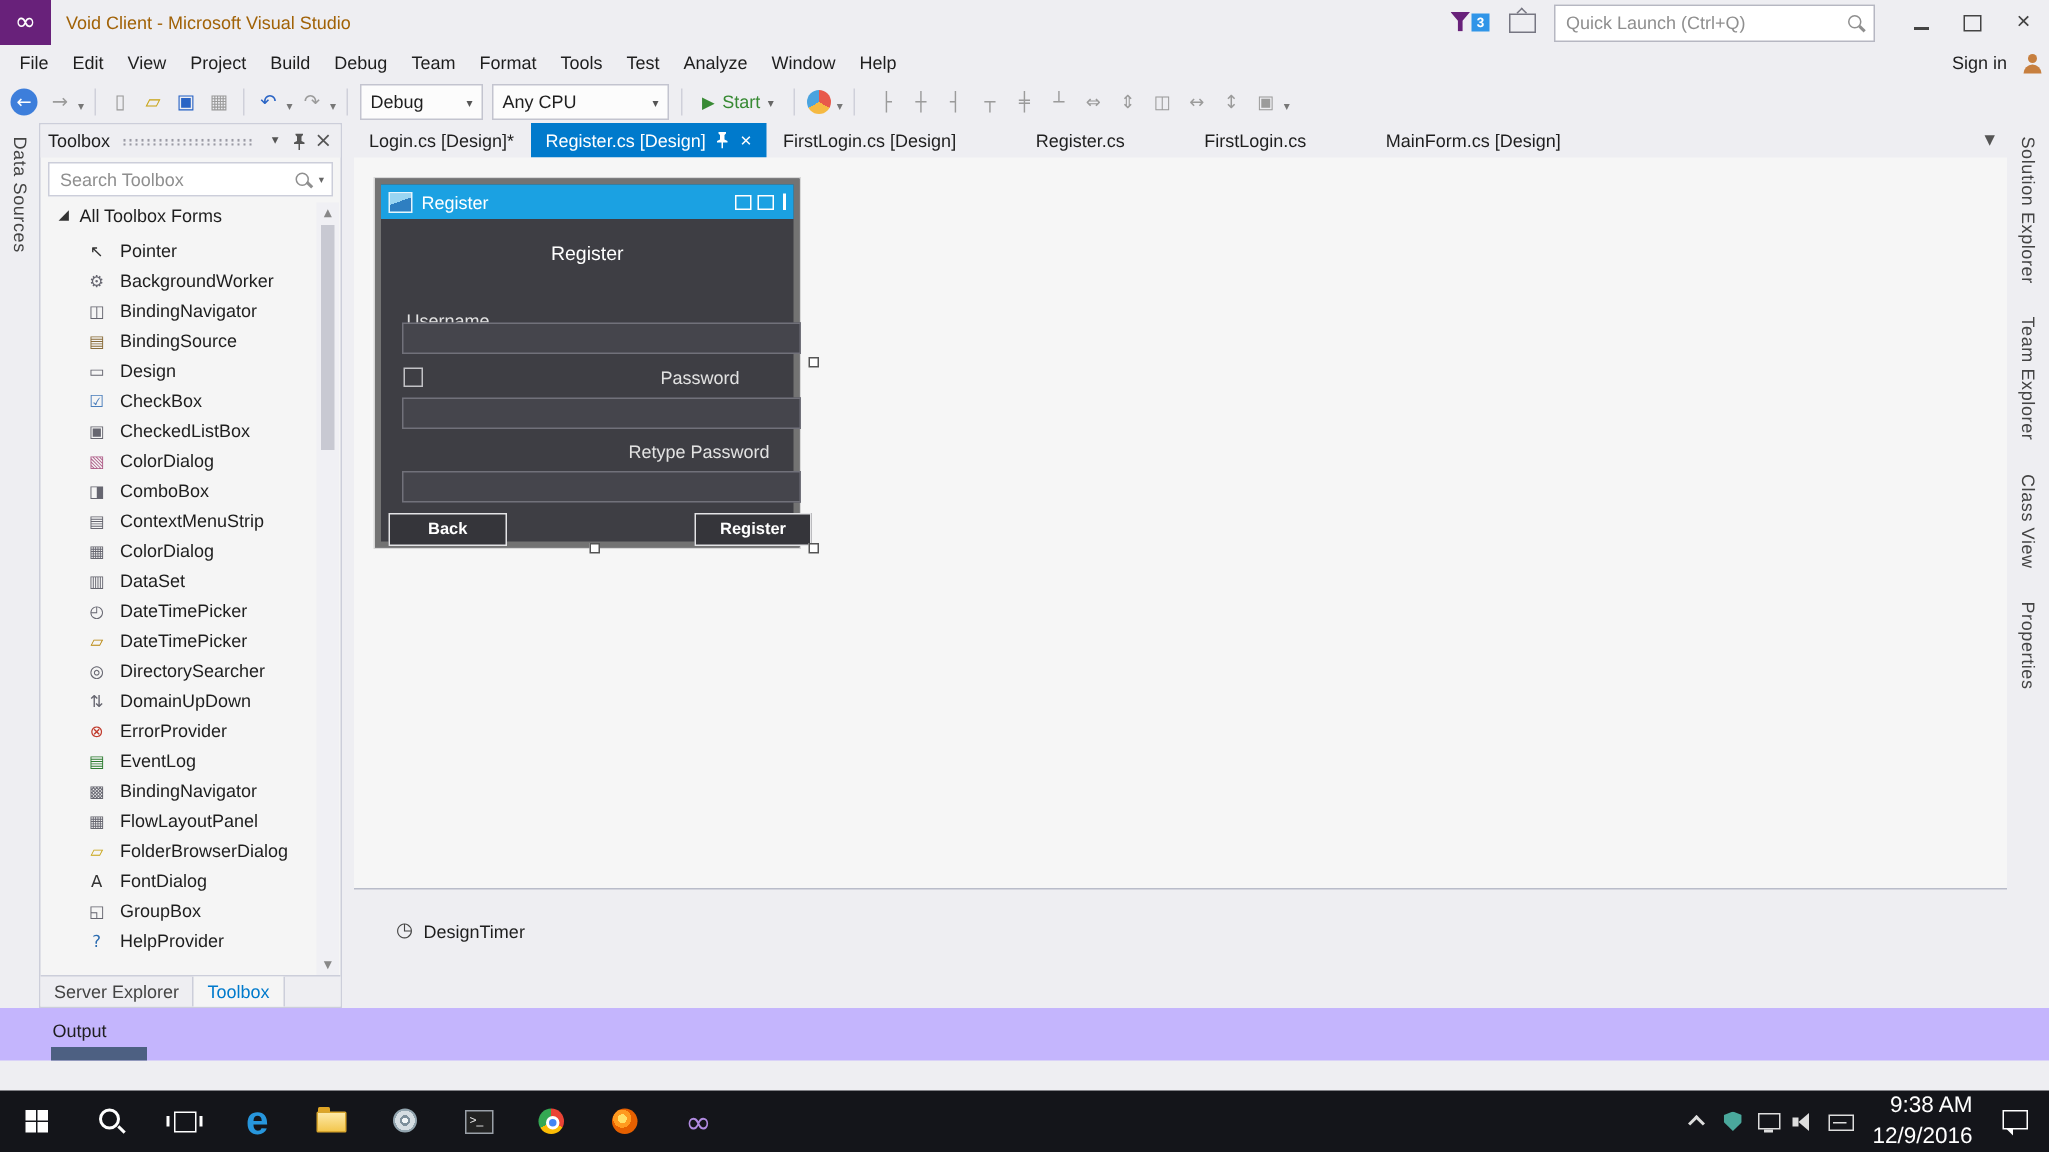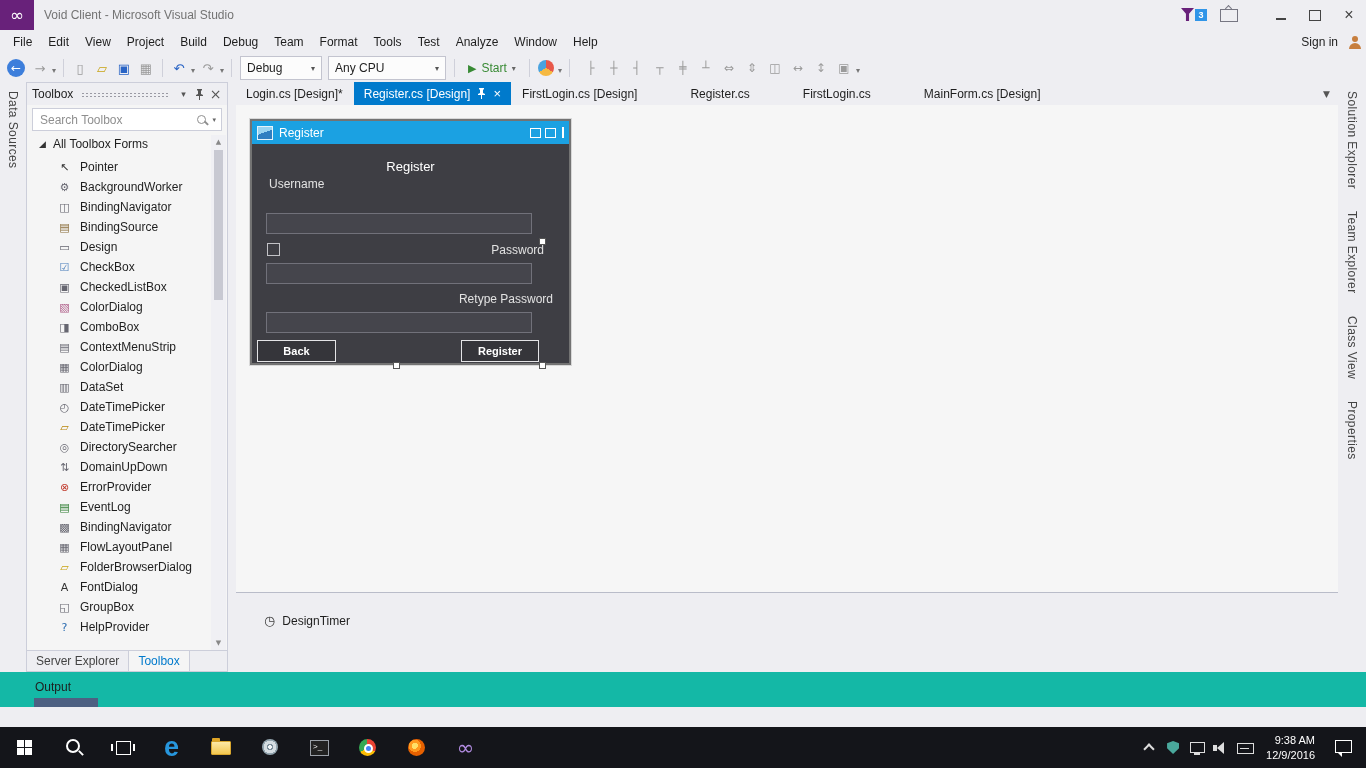--- a/index.html
+++ b/index.html
@@ -2,21 +2,21 @@
 <html><head>
 <meta charset="utf-8">
 <style>
   html,body{margin:0;padding:0}
   body{font-family:"Liberation Sans",sans-serif;font-size:12px;color:#1e1e1e;background:#333}
   .screen{position:relative;width:1366px;height:768px;background:#eeeef2;overflow:hidden}
 
   
   .titlebar{position:absolute;left:0;top:0;width:100%;height:30px;display:flex;align-items:center}
   .vs-logo{width:34px;height:30px;background:#68217a;color:#fff;font-size:17px;display:flex;align-items:center;justify-content:center;font-family:"DejaVu Sans",sans-serif}
-  .title-text{margin-left:10px;color:#737373}
+  .title-text{margin-left:10px;color:#a16207}
   .titlebar-right{margin-left:auto;display:flex;align-items:center;height:100%}
   .notif{position:relative;width:28px;height:20px;cursor:pointer}
   .funnel{position:absolute;left:1px;top:3px;width:13px;height:13px;background:#68217a;clip-path:polygon(0 0,100% 0,62% 45%,62% 100%,38% 100%,38% 45%)}
   .badge{position:absolute;right:1px;top:4px;width:12px;height:12px;background:#3095e8;color:#fff;font-size:9px;font-weight:bold;font-style:normal;display:flex;align-items:center;justify-content:center}
   .feedback{width:16px;height:11px;border:1px solid #767682;margin:0 12px;position:relative}
   .feedback::after{content:"";position:absolute;left:5px;top:-4px;width:4px;height:4px;border-left:1px solid #767682;border-top:1px solid #767682;transform:rotate(45deg)}
   .quick-launch{width:202px;height:23px;background:#fff;border:1px solid #b6b7c2;display:flex;align-items:center;padding:0 5px}
   .quick-launch input{border:0;outline:0;flex:1;font:inherit;font-size:12px;color:#333;background:transparent;min-width:0}
   .quick-launch input::placeholder{color:#8f8f8f}
   .mag{position:relative;width:14px;height:14px;flex:none}
@@ -94,48 +94,48 @@
   .tab .tab-pin,.tab .tab-close{display:none}
   .tab.active .tab-pin{display:block}
   .tab.active .tab-close{display:flex;font-size:13px;line-height:1;cursor:pointer}
   .tabs-overflow{order:99;margin-left:auto;align-self:center;color:#555;font-size:9px;padding-right:8px;cursor:pointer;font-family:"DejaVu Sans",sans-serif}
   .design-surface{position:absolute;left:0;top:23px;width:100%;height:488px;background:#f6f6f6}
   .component-tray{position:absolute;left:0;bottom:0;width:100%;height:79px;background:#eeeef2;border-top:1px solid #b9bcc9}
   .tray-item{display:flex;align-items:center;gap:7px;padding:20px 0 0 28px}
   .clock{font-size:13px;color:#444;font-family:"DejaVu Sans",sans-serif}
 
   
-  .vs-form{position:absolute;left:14px;top:14px;width:321px;height:246px;background:#3e3e44;border:2px solid #737373;box-sizing:border-box;box-shadow:0 0 0 1px rgba(0,0,0,.12)}
+  .vs-form{position:absolute;left:14px;top:14px;width:283px;height:246px;background:#3e3e44;border:4px solid #737373;box-sizing:border-box;box-shadow:0 0 0 1px rgba(0,0,0,.12)}
   .form-titlebar{position:absolute;left:0;top:0;width:100%;height:23px;background:#1ba1e2;display:flex;align-items:center;padding:0 5px;gap:6px;box-sizing:border-box}
   .form-icon{width:14px;height:12px;background:linear-gradient(160deg,#9ad5f2 0 45%,#2f7fc1 45%);border:1px solid #e6f4fb;flex:none}
   .form-title{color:#fff}
   .form-ctrls{margin-left:auto;display:flex;align-items:center;gap:4px}
   .fc-box{width:9px;height:8px;border:1px solid #fff}
   .fc-bar{width:2px;height:11px;background:#fff;margin-left:2px}
   .form-heading{position:absolute;left:0;top:38px;width:100%;text-align:center;color:#fff;font-size:13px}
   .form-label{position:absolute;color:#e2e2e2}
-  .lbl-user{left:17px;top:56px}
-  .lbl-pass{right:25px;top:122px}
+  .lbl-user{left:17px;top:84px}
+  .lbl-pass{right:36px;top:122px}
   .lbl-retype{right:16px;top:171px}
   .form-input{position:absolute;left:14px;width:266px;height:21px;background:#45454c;border:1px solid #71717a;color:#eee;padding:0 4px;font:inherit;box-sizing:border-box}
   .in-user{top:92px}.in-pass{top:142px}.in-retype{top:191px}
   .form-check{position:absolute;left:15px;top:122px;width:13px;height:13px;border:1px solid #c2c2c6;background:#3e3e44;cursor:pointer;box-sizing:border-box}
   .form-btn{position:absolute;top:219px;height:22px;background:#35353a;border:1px solid #e4e4e6;color:#fff;font-family:"Liberation Sans",sans-serif;font-size:11px;font-weight:bold;cursor:pointer}
   .btn-back{left:5px;width:79px}
   .btn-register{left:209px;width:78px}
   .handle{position:absolute;width:7px;height:7px;background:#fff;border:1px solid #555;box-sizing:border-box}
   .h-right{left:303px;top:133px}
   .h-bottom{left:157px;top:257px}
   .h-corner{left:303px;top:257px}
 
   
   .right-strip{position:absolute;right:0;top:82px;width:28px;height:590px;display:flex;flex-direction:column;align-items:center;gap:22px;padding-top:9px}
 
   
-  .output-bar{position:absolute;left:0;top:672px;width:100%;height:35px;background:#14b8a6}
+  .output-bar{position:absolute;left:0;top:672px;width:100%;height:35px;background:#c4b5fd}
   .output-label{position:absolute;left:35px;top:8px}
   .output-stub{position:absolute;left:34px;bottom:0;width:64px;height:9px;background:#4d6082}
 
   
   .statusbar{position:absolute;left:0;top:707px;width:100%;height:20px;background:#007acc;color:#fff;display:flex;align-items:center;padding-left:8px;box-sizing:border-box}
   .publish{margin-left:auto;display:flex;align-items:center;gap:5px;padding:0 12px;cursor:pointer}
   .pub-arrow{font-size:12px;font-family:"DejaVu Sans",sans-serif}
   .pub-caret{font-size:8px;font-family:"DejaVu Sans",sans-serif}
 
   
@@ -163,41 +163,45 @@
   .tray-icon{position:relative;width:24px;height:41px;cursor:pointer}
   .tray-icon::before,.tray-icon::after{content:"";position:absolute}
   [data-icon="chevron-up-icon"]::before{left:8px;top:18px;width:6px;height:6px;border-top:2px solid #ddd;border-right:2px solid #ddd;transform:rotate(-45deg)}
   [data-icon="defender-icon"]::before{left:6px;top:14px;width:12px;height:13px;background:#4aa89c;clip-path:polygon(50% 0,100% 18%,100% 55%,50% 100%,0 55%,0 18%)}
   [data-icon="network-icon"]::before{left:5px;top:15px;width:13px;height:9px;border:1px solid #ddd}
   [data-icon="network-icon"]::after{left:9px;top:26px;width:6px;height:2px;background:#ddd}
   [data-icon="volume-icon"]::before{left:4px;top:18px;width:4px;height:6px;background:#ddd}
   [data-icon="volume-icon"]::after{left:8px;top:15px;width:0;height:0;border-top:6px solid transparent;border-bottom:6px solid transparent;border-right:7px solid #ddd}
   [data-icon="keyboard-icon"]::before{left:4px;top:16px;width:15px;height:9px;border:1px solid #ddd}
   [data-icon="keyboard-icon"]::after{left:7px;top:21px;width:9px;height:1px;background:#ddd}
-  .clockbox{text-align:right;font-size:11px;line-height:1.35;padding:0 9px;cursor:pointer}
+  .clockbox{text-align:right;font-size:15px;line-height:1.35;padding:0 9px;cursor:pointer}
   .action-center{position:relative;width:38px;height:41px;cursor:pointer}
   .action-center::before{content:"";position:absolute;left:11px;top:13px;width:15px;height:11px;border:1px solid #fff}
   .action-center::after{content:"";position:absolute;left:13px;top:25px;width:0;height:0;border-left:5px solid transparent;border-top:5px solid #fff}
 </style>
 </head>
 <body>
 
 <div class="screen">
 
   <div class="titlebar">
     <div class="vs-logo">
         <span>∞</span>
       </div>
     <span class="title-text">Void Client - Microsoft Visual Studio</span>
     <div class="titlebar-right">
       <span class="notif">
         <i class="funnel"></i>
         <b class="badge">3</b>
       </span>
       <span class="feedback"></span>
+      <div class="quick-launch">
+        <input placeholder="Quick Launch (Ctrl+Q)" style="">
+        <span class="mag"></span>
+      </div>
       <div class="win-controls">
         <span class="wc">
             <i class="min-glyph"></i>
           </span>
         <span class="wc">
             <i class="max-glyph"></i>
           </span>
         <span class="wc">×</span>
       </div>
     </div>

